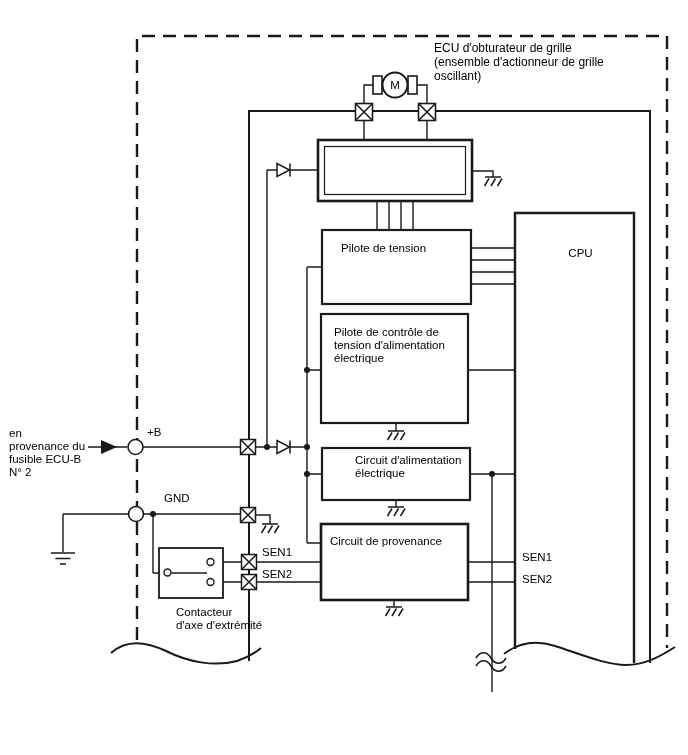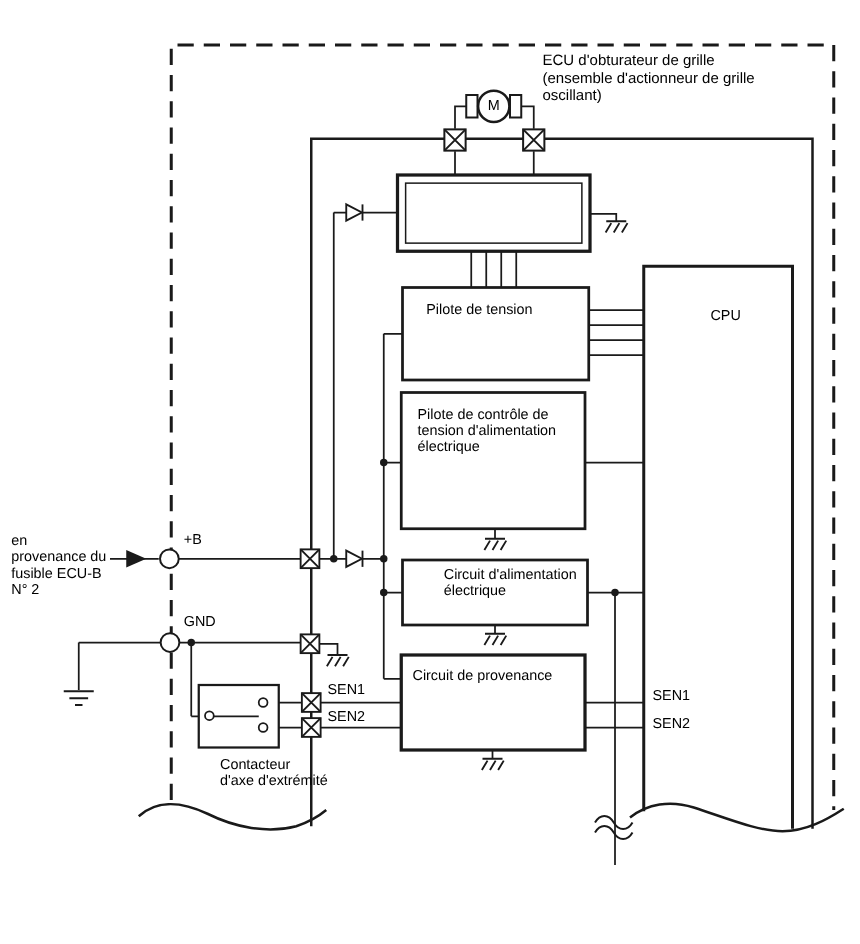--- a/index.html
+++ b/index.html
@@ -145,21 +145,21 @@
   <div class="lbl title" style="left:434px;top:41px;width:215px;">ECU d'obturateur de grille
 (ensemble d'actionneur de grille
 oscillant)</div>
 
   <div class="lbl" style="left:9px;top:427px;width:108px;">en
 provenance du
 fusible ECU-B
 N° 2</div>
 
   <div class="lbl" style="left:147px;top:426px;">+B</div>
-  <div class="lbl" style="left:147px;top:492px;">GND</div>
+  <div class="lbl" style="left:164px;top:492px;">GND</div>
   <div class="lbl" style="left:262px;top:546px;">SEN1</div>
   <div class="lbl" style="left:262px;top:568px;">SEN2</div>
 
   <div class="lbl ctr" style="left:388px;top:79px;width:14px;">M</div>
 
   <div class="lbl" style="left:341px;top:242px;width:125px;">Pilote de tension</div>
   <div class="lbl" style="left:334px;top:326px;width:128px;">Pilote de contrôle de
 tension d'alimentation
 électrique</div>
   <div class="lbl" style="left:335px;top:454px;width:128px;margin-left:20px;">Circuit d'alimentation

